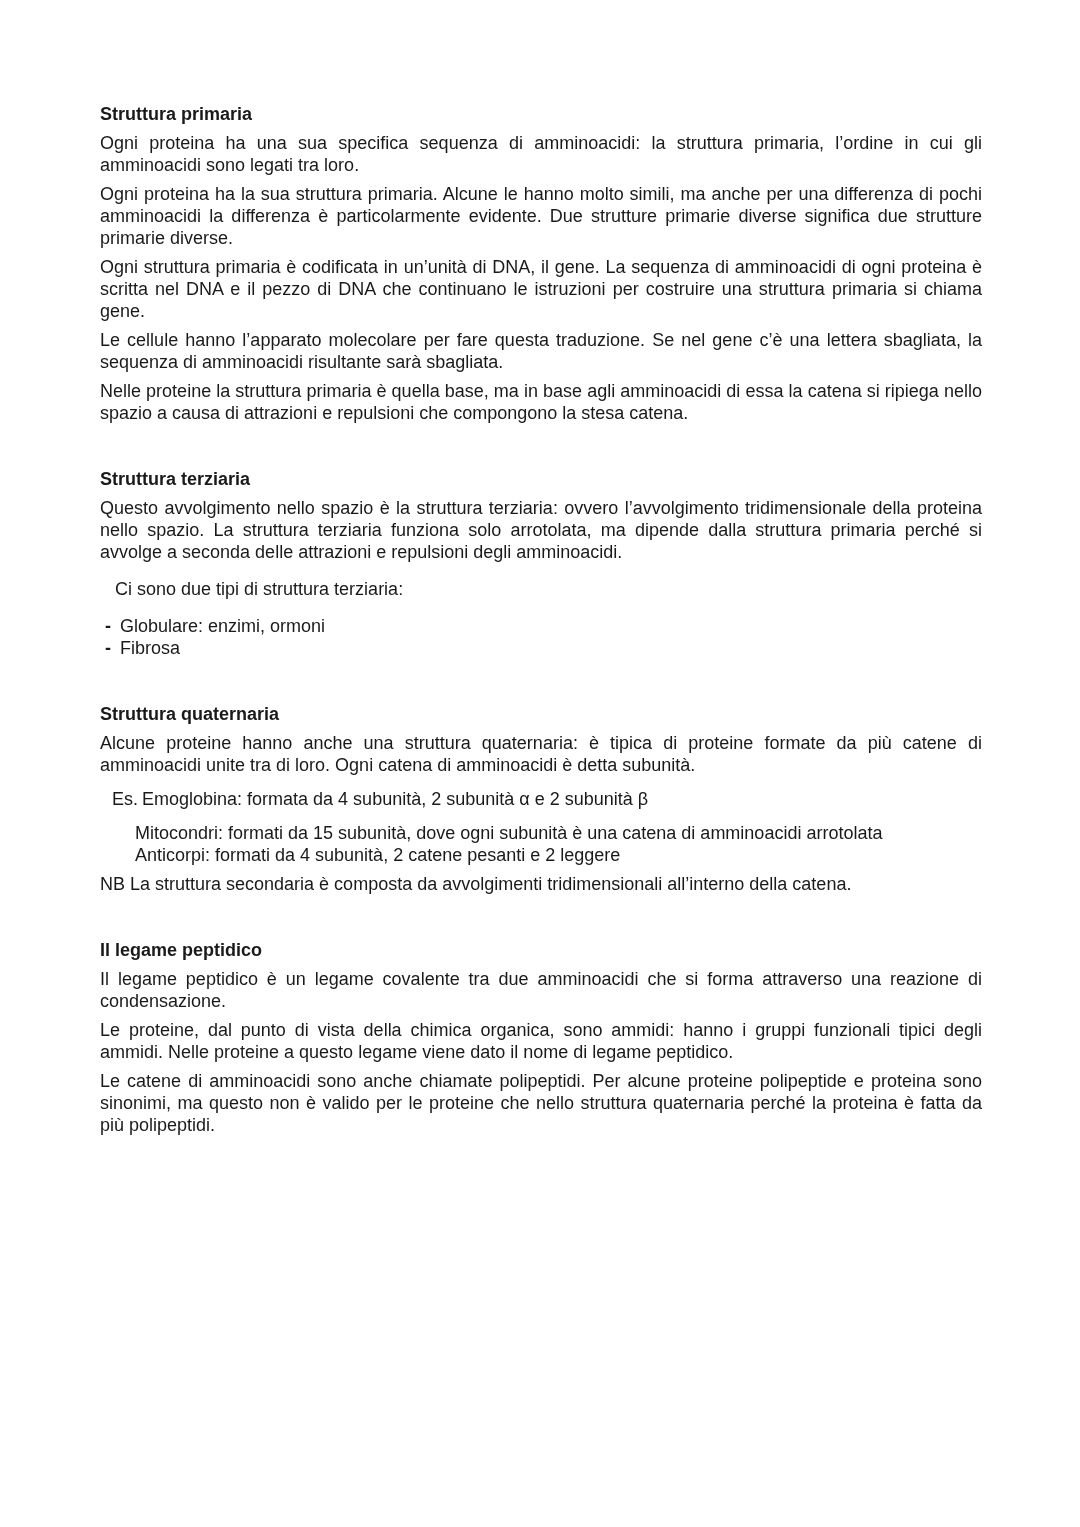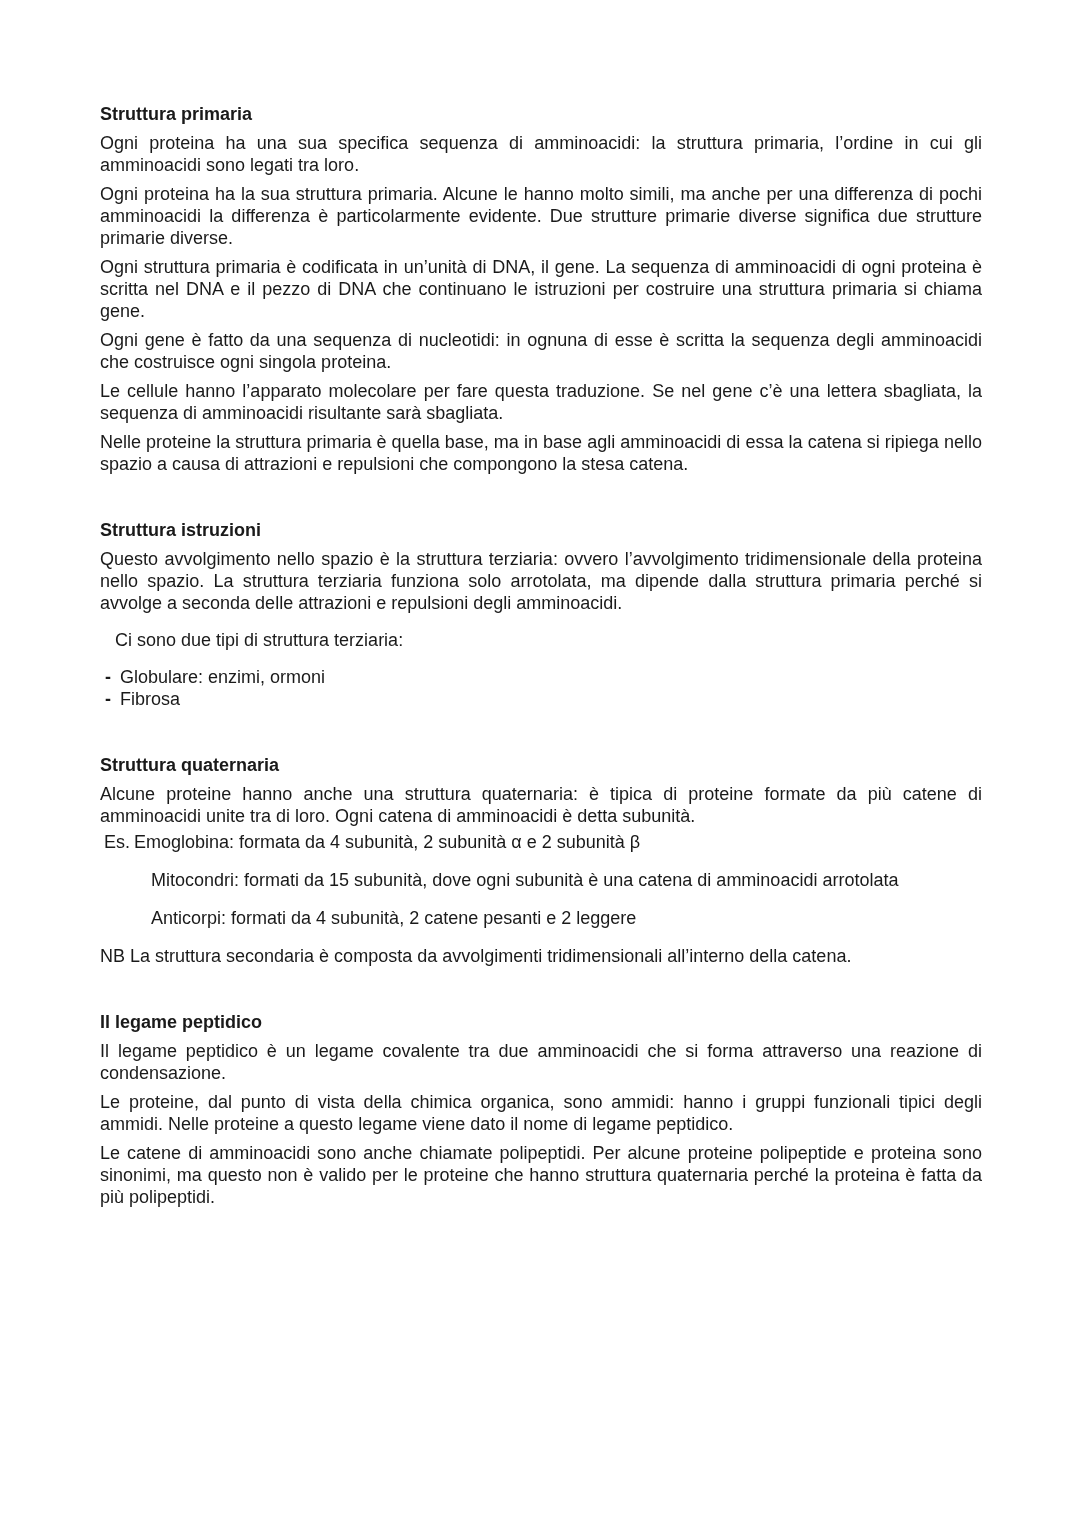--- a/index.html
+++ b/index.html
@@ -49,47 +49,46 @@
     flex: none;
     width: 20px;
     padding-left: 5px;
     box-sizing: border-box;
     font-weight: bold;
   }
   .ex-first {
     display: flex;
     font-size: 18px;
     line-height: 22px;
-    margin: 4px;
+    margin: 12px;
   }
   .ex-prefix {
     flex: none;
     width: 30px;
   }
   .ex-cont {
     font-size: 18px;
     line-height: 22px;
-    margin: 16px;
+    margin: 0;
     padding-left: 35px;
   }
 </style>
 </head>
 <body style="background: rgb(255, 255, 255); color: rgb(26, 26, 26);">
 
 <div class="page">
 
   <h2 class="heading first">Struttura primaria</h2>
   <p class="para">Ogni proteina ha una sua specifica sequenza di amminoacidi: la struttura primaria, l’ordine in cui gli amminoacidi sono legati tra loro.</p>
   <p class="para">Ogni proteina ha la sua struttura primaria. Alcune le hanno molto simili, ma anche per una differenza di pochi amminoacidi la differenza è particolarmente evidente. Due strutture primarie diverse significa due strutture primarie diverse.</p>
   <p class="para">Ogni struttura primaria è codificata in un’unità di DNA, il gene. La sequenza di amminoacidi di ogni proteina è scritta nel DNA e il pezzo di DNA che continuano le istruzioni per costruire una struttura primaria si chiama gene.</p>
-  <p class="para">Ogni gene è fatto da una sequenza di nucleotidi: in ognuna di esse è scritta la sequenza degli amminoacidi che costruisce ogni singola proteina.</p>
   <p class="para">Le cellule hanno l’apparato molecolare per fare questa traduzione. Se nel gene c’è una lettera sbagliata, la sequenza di amminoacidi risultante sarà sbagliata.</p>
   <p class="para">Nelle proteine la struttura primaria è quella base, ma in base agli amminoacidi di essa la catena si ripiega nello spazio a causa di attrazioni e repulsioni che compongono la stesa catena.</p>
 
-  <h2 class="heading">Struttura istruzioni</h2>
+  <h2 class="heading">Struttura terziaria</h2>
   <p class="para">Questo avvolgimento nello spazio è la struttura terziaria: ovvero l’avvolgimento tridimensionale della proteina nello spazio. La struttura terziaria funziona solo arrotolata, ma dipende dalla struttura primaria perché si avvolge a seconda delle attrazioni e repulsioni degli amminoacidi.</p>
   <div class="line">Ci sono due tipi di struttura terziaria:</div>
   <div class="bullet">
     <span class="dash">-</span>
     <span>Globulare: enzimi, ormoni</span>
   </div>
   <div class="bullet">
     <span class="dash">-</span>
     <span>Fibrosa</span>
   </div>
@@ -100,15 +99,15 @@
     <span class="ex-prefix">Es.</span>
     <span>Emoglobina: formata da 4 subunità, 2 subunità α e 2 subunità β</span>
   </div>
   <div class="ex-cont">Mitocondri: formati da 15 subunità, dove ogni subunità è una catena di amminoacidi arrotolata</div>
   <div class="ex-cont">Anticorpi: formati da 4 subunità, 2 catene pesanti e 2 leggere</div>
   <p class="para">NB La struttura secondaria è composta da avvolgimenti tridimensionali all’interno della catena.</p>
 
   <h2 class="heading">Il legame peptidico</h2>
   <p class="para">Il legame peptidico è un legame covalente tra due amminoacidi che si forma attraverso una reazione di condensazione.</p>
   <p class="para">Le proteine, dal punto di vista della chimica organica, sono ammidi: hanno i gruppi funzionali tipici degli ammidi. Nelle proteine a questo legame viene dato il nome di legame peptidico.</p>
-  <p class="para">Le catene di amminoacidi sono anche chiamate polipeptidi. Per alcune proteine polipeptide e proteina sono sinonimi, ma questo non è valido per le proteine che hanno struttura quaternaria perché la proteina è fatta da più polipeptidi.</p>
+  <p class="para">Le catene di amminoacidi sono anche chiamate polipeptidi. Per alcune proteine polipeptide e proteina sono sinonimi, ma questo non è valido per le proteine che nello struttura quaternaria perché la proteina è fatta da più polipeptidi.</p>
 
 </div>
 
 </body></html>

